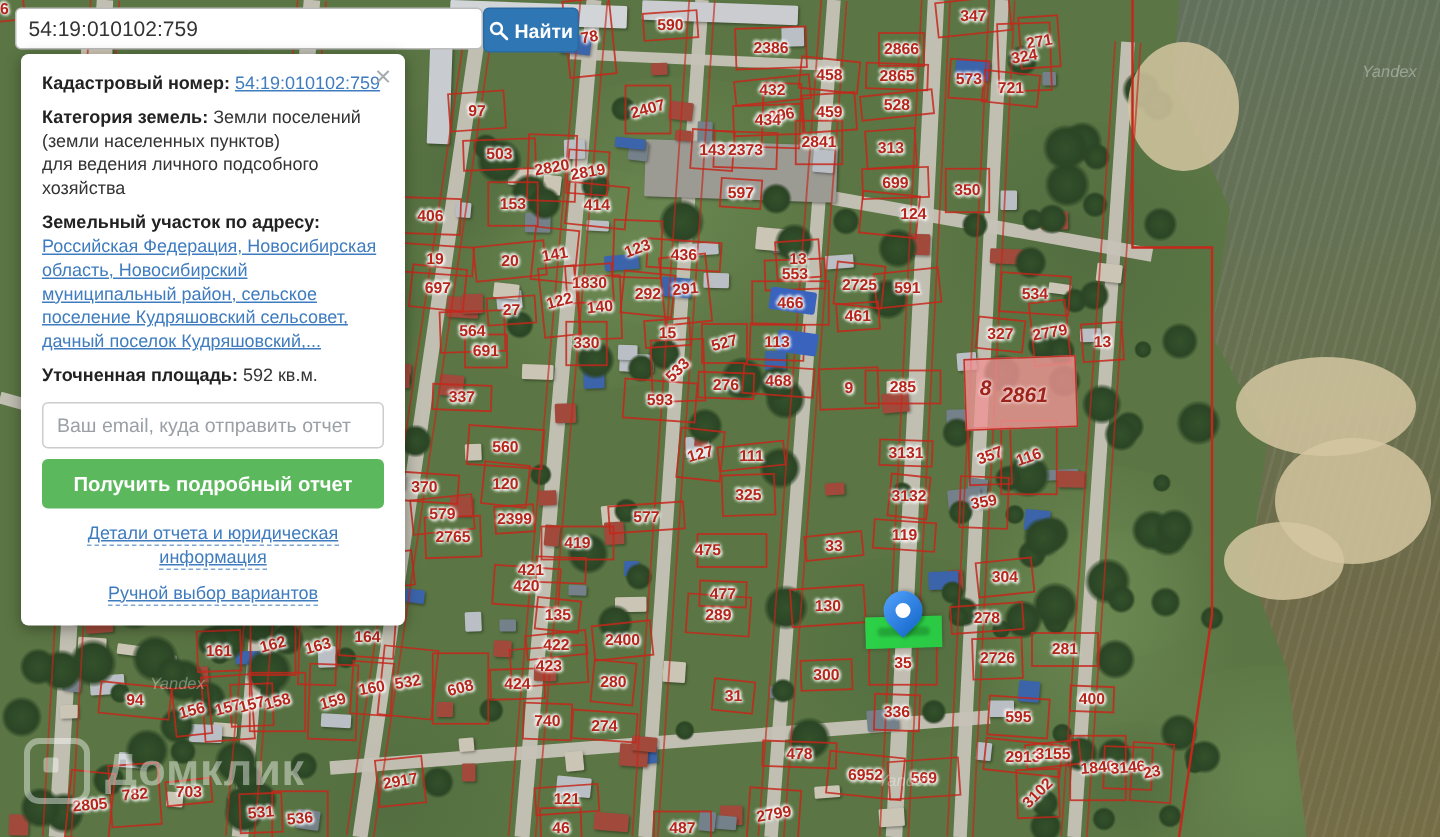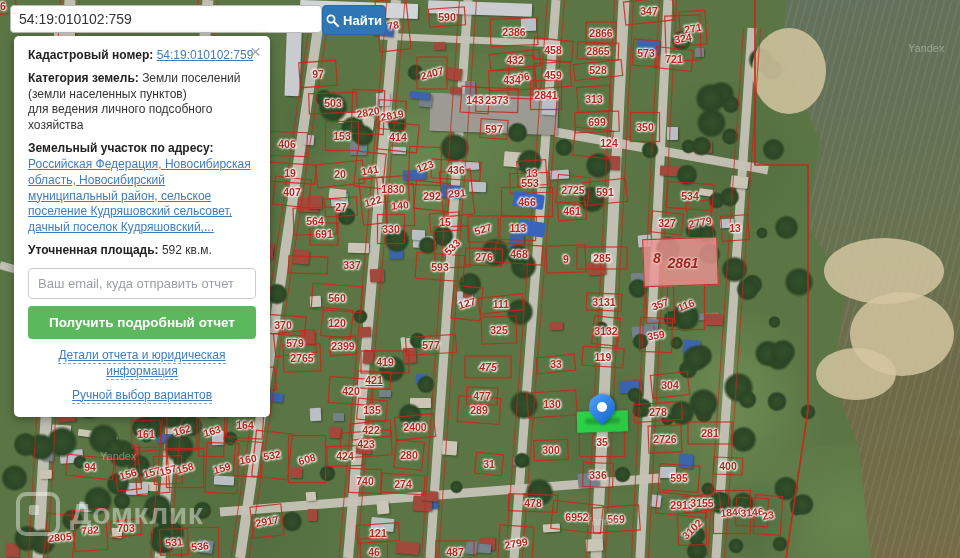--- a/index.html
+++ b/index.html
@@ -34,21 +34,21 @@
           text-shadow:0 0 2px #fff,0 0 3px #fff,1px 1px 2px #fff,-1px -1px 2px #fff;transform-origin:center;}
   .blabel{position:absolute;font-weight:bold;font-style:italic;font-size:14px;color:#9c241b;white-space:nowrap;
           text-shadow:0 0 2px #ffd9d9,0 0 3px #ffecec;}
   
   .wm{position:absolute;left:16px;top:492px;display:flex;align-items:center;gap:10px;
       color:rgba(255,255,255,.42);pointer-events:none;}
   .wm .logo{width:36px;height:36px;border:4px solid rgba(255,255,255,.42);border-radius:10px;position:relative;}
   .wm .logo::after{content:"";position:absolute;left:9px;top:9px;width:10px;height:10px;
       background:rgba(255,255,255,.42);border-radius:2px;}
   .wm .txt{font-size:30px;font-weight:bold;letter-spacing:.5px;}
-  .tilewm{position:absolute;font-size:11px;color:rgba(255,255,255,.35);pointer-events:none;}
+  .tilewm{position:absolute;font-size:11px;font-style:italic;color:rgba(255,255,255,.35);pointer-events:none;}
   
   .searchbar{position:absolute;left:0;top:0;width:960px;height:0;}
   .search-input{position:absolute;left:10px;top:5px;width:294px;height:16px;padding:5px 8px;
       border:1px solid #bbb;border-radius:4px;background:#fff;font-size:14px;color:#333;
       font-family:"Liberation Sans",sans-serif;outline:none;}
   .find-btn{position:absolute;left:322px;top:5px;width:62px;height:28px;border:1px solid #2a6aa3;
       border-radius:4px;background:#2f76b5;color:#fff;font-size:13px;font-weight:bold;
       display:flex;align-items:center;justify-content:center;gap:4px;cursor:pointer;
       font-family:"Liberation Sans",sans-serif;}
   
@@ -627,26 +627,26 @@
       <span class="plabel" style="left: 601px; top: 33px; transform: translate(-50%, -50%) rotate(0deg);">2866</span>
       <span class="plabel" style="left: 598px; top: 51px; transform: translate(-50%, -50%) rotate(0deg);">2865</span>
       <span class="plabel" style="left: 646px; top: 53px; transform: translate(-50%, -50%) rotate(0deg);">573</span>
       <span class="plabel" style="left: 674px; top: 59px; transform: translate(-50%, -50%) rotate(0deg);">721</span>
       <span class="plabel" style="left: 598px; top: 70px; transform: translate(-50%, -50%) rotate(0deg);">528</span>
       <span class="plabel" style="left: 594px; top: 99px; transform: translate(-50%, -50%) rotate(0deg);">313</span>
       <span class="plabel" style="left: 597px; top: 122px; transform: translate(-50%, -50%) rotate(0deg);">699</span>
       <span class="plabel" style="left: 645px; top: 127px; transform: translate(-50%, -50%) rotate(0deg);">350</span>
       <span class="plabel" style="left: 287px; top: 144px; transform: translate(-50%, -50%) rotate(0deg);">406</span>
       <span class="plabel" style="left: 290px; top: 173px; transform: translate(-50%, -50%) rotate(0deg);">19</span>
-      <span class="plabel" style="left: 292px; top: 192px; transform: translate(-50%, -50%) rotate(0deg);">407</span>
+      <span class="plabel" style="left: 292px; top: 192px; transform: translate(-50%, -50%) rotate(0deg);">697</span>
       <span class="plabel" style="left: 340px; top: 174px; transform: translate(-50%, -50%) rotate(0deg);">20</span>
       <span class="plabel" style="left: 341px; top: 207px; transform: translate(-50%, -50%) rotate(0deg);">27</span>
       <span class="plabel" style="left: 315px; top: 221px; transform: translate(-50%, -50%) rotate(0deg);">564</span>
       <span class="plabel" style="left: 324px; top: 234px; transform: translate(-50%, -50%) rotate(0deg);">691</span>
-      <span class="plabel" style="left: 308px; top: 265px; transform: translate(-50%, -50%) rotate(0deg); margin-left: 44px;">337</span>
+      <span class="plabel" style="left: 308px; top: 265px; transform: translate(-50%, -50%) rotate(0deg);">337</span>
       <span class="plabel" style="left: 337px; top: 298px; transform: translate(-50%, -50%) rotate(0deg);">560</span>
       <span class="plabel" style="left: 370px; top: 170px; transform: translate(-50%, -50%) rotate(-10deg);">141</span>
       <span class="plabel" style="left: 373px; top: 201px; transform: translate(-50%, -50%) rotate(-15deg);">122</span>
       <span class="plabel" style="left: 393px; top: 189px; transform: translate(-50%, -50%) rotate(0deg);">1830</span>
       <span class="plabel" style="left: 400px; top: 205px; transform: translate(-50%, -50%) rotate(-5deg);">140</span>
       <span class="plabel" style="left: 391px; top: 229px; transform: translate(-50%, -50%) rotate(0deg);">330</span>
       <span class="plabel" style="left: 425px; top: 166px; transform: translate(-50%, -50%) rotate(-20deg);">123</span>
       <span class="plabel" style="left: 456px; top: 170px; transform: translate(-50%, -50%) rotate(0deg);">436</span>
       <span class="plabel" style="left: 432px; top: 196px; transform: translate(-50%, -50%) rotate(0deg);">292</span>
       <span class="plabel" style="left: 457px; top: 193px; transform: translate(-50%, -50%) rotate(-5deg);">291</span>
@@ -674,34 +674,34 @@
       <span class="plabel" style="left: 735px; top: 228px; transform: translate(-50%, -50%) rotate(0deg);">13</span>
       <span class="plabel" style="left: 660px; top: 304px; transform: translate(-50%, -50%) rotate(-20deg);">357</span>
       <span class="plabel" style="left: 686px; top: 305px; transform: translate(-50%, -50%) rotate(-20deg);">116</span>
       <span class="plabel" style="left: 656px; top: 335px; transform: translate(-50%, -50%) rotate(-10deg);">359</span>
       <span class="plabel" style="left: 283px; top: 325px; transform: translate(-50%, -50%) rotate(0deg);">370</span>
       <span class="plabel" style="left: 337px; top: 323px; transform: translate(-50%, -50%) rotate(0deg);">120</span>
       <span class="plabel" style="left: 295px; top: 343px; transform: translate(-50%, -50%) rotate(0deg);">579</span>
       <span class="plabel" style="left: 343px; top: 346px; transform: translate(-50%, -50%) rotate(0deg);">2399</span>
       <span class="plabel" style="left: 302px; top: 358px; transform: translate(-50%, -50%) rotate(0deg);">2765</span>
       <span class="plabel" style="left: 385px; top: 362px; transform: translate(-50%, -50%) rotate(0deg);">419</span>
-      <span class="plabel" style="left: 374px; top: 380px; transform: translate(-50%, -50%) rotate(0deg); text-decoration: underline;">421</span>
+      <span class="plabel" style="left: 354px; top: 380px; transform: translate(-50%, -50%) rotate(0deg);">421</span>
       <span class="plabel" style="left: 351px; top: 391px; transform: translate(-50%, -50%) rotate(0deg);">420</span>
       <span class="plabel" style="left: 372px; top: 410px; transform: translate(-50%, -50%) rotate(0deg);">135</span>
       <span class="plabel" style="left: 371px; top: 430px; transform: translate(-50%, -50%) rotate(0deg);">422</span>
       <span class="plabel" style="left: 366px; top: 444px; transform: translate(-50%, -50%) rotate(0deg);">423</span>
       <span class="plabel" style="left: 345px; top: 456px; transform: translate(-50%, -50%) rotate(0deg);">424</span>
       <span class="plabel" style="left: 307px; top: 459px; transform: translate(-50%, -50%) rotate(-15deg);">608</span>
       <span class="plabel" style="left: 365px; top: 481px; transform: translate(-50%, -50%) rotate(0deg);">740</span>
       <span class="plabel" style="left: 403px; top: 484px; transform: translate(-50%, -50%) rotate(0deg);">274</span>
       <span class="plabel" style="left: 409px; top: 455px; transform: translate(-50%, -50%) rotate(0deg);">280</span>
       <span class="plabel" style="left: 415px; top: 427px; transform: translate(-50%, -50%) rotate(0deg);">2400</span>
       <span class="plabel" style="left: 431px; top: 345px; transform: translate(-50%, -50%) rotate(0deg);">577</span>
       <span class="plabel" style="left: 499px; top: 330px; transform: translate(-50%, -50%) rotate(0deg);">325</span>
-      <span class="plabel" style="left: 488px; top: 367px; transform: translate(-50%, -50%) rotate(0deg); font-style: italic;">475</span>
+      <span class="plabel" style="left: 472px; top: 367px; transform: translate(-50%, -50%) rotate(0deg);">475</span>
       <span class="plabel" style="left: 482px; top: 396px; transform: translate(-50%, -50%) rotate(0deg);">477</span>
       <span class="plabel" style="left: 479px; top: 410px; transform: translate(-50%, -50%) rotate(0deg);">289</span>
       <span class="plabel" style="left: 489px; top: 464px; transform: translate(-50%, -50%) rotate(0deg);">31</span>
       <span class="plabel" style="left: 556px; top: 364px; transform: translate(-50%, -50%) rotate(0deg);">33</span>
       <span class="plabel" style="left: 552px; top: 404px; transform: translate(-50%, -50%) rotate(0deg);">130</span>
       <span class="plabel" style="left: 551px; top: 450px; transform: translate(-50%, -50%) rotate(0deg);">300</span>
       <span class="plabel" style="left: 602px; top: 442px; transform: translate(-50%, -50%) rotate(0deg);">35</span>
       <span class="plabel" style="left: 598px; top: 475px; transform: translate(-50%, -50%) rotate(0deg);">336</span>
       <span class="plabel" style="left: 603px; top: 357px; transform: translate(-50%, -50%) rotate(0deg);">119</span>
       <span class="plabel" style="left: 606px; top: 331px; transform: translate(-50%, -50%) rotate(0deg);">3132</span>

